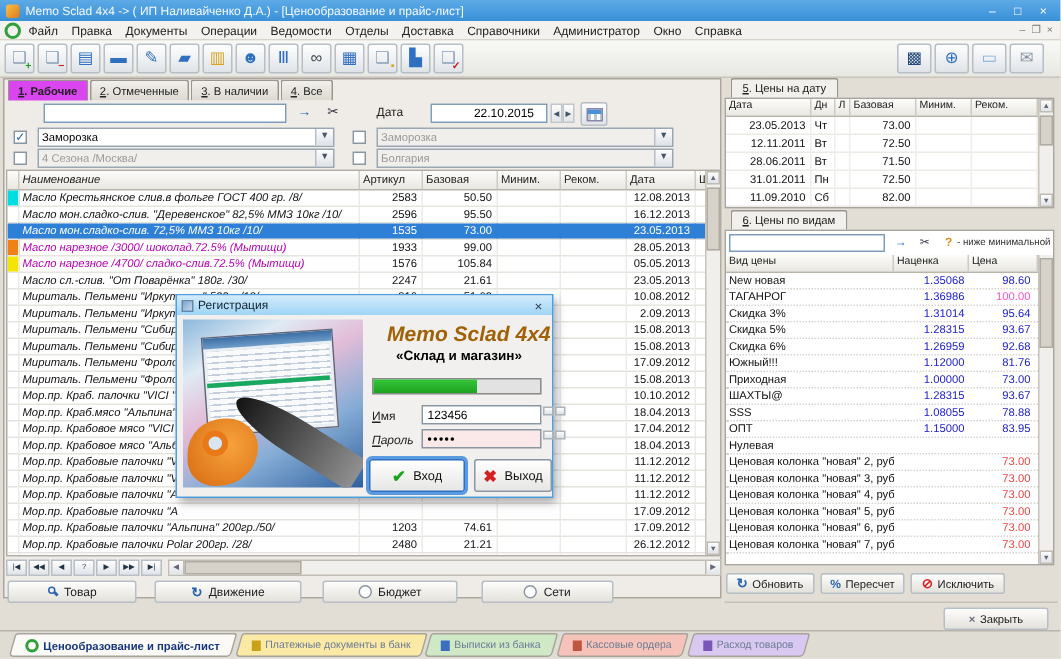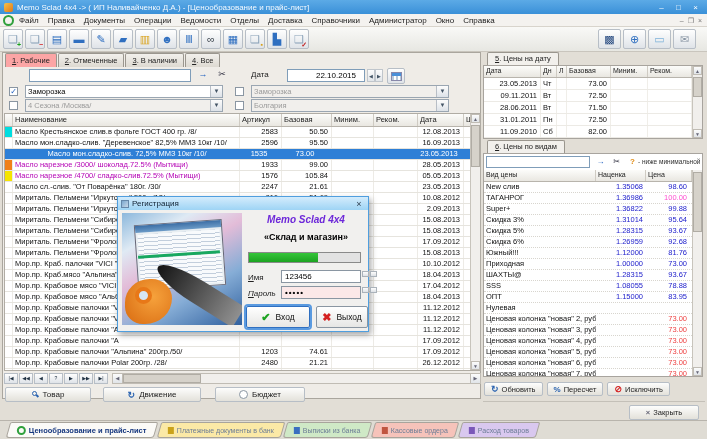--- a/index.html
+++ b/index.html
@@ -21,45 +21,45 @@
   .toolbar{position:absolute;left:0;top:27px;width:707px;height:25px;background:linear-gradient(#f9f9f7,#e7e7e2);border-bottom:1px solid #c9c5bd;display:flex;align-items:center;padding:0 3px;box-sizing:border-box;}
   .tbtn{position:relative;width:20px;height:20px;margin-right:2px;border:1px solid #b7bec6;border-radius:2px;background:linear-gradient(#fefefe,#dfe3e8);display:flex;align-items:center;justify-content:center;}
   .tbtn .tg{font-size:11px;line-height:18px;}
   .tbtn .tbadge{position:absolute;right:1px;bottom:0;font-size:7px;font-weight:bold;line-height:7px;}
   #tb-right{margin-left:auto;margin-right:6px;display:flex;}
   #tb-right .tbtn{width:23px;}
   
   .left-panel{position:absolute;left:2px;top:52px;width:479px;height:347px;background:#efece7;border:1px solid #aaa69e;box-sizing:border-box;}
   .ltabs{display:flex;height:14px;padding-left:2px;}
   .ltab{font-size:7.5px;line-height:13px;padding:0 6px;border:1px solid #9a968e;border-bottom:none;border-radius:2px 2px 0 0;background:linear-gradient(#f2f0ec,#ddd9d1);margin-right:1px;color:#222;white-space:nowrap;}
-  .ltab.active{background:#fca5a5;font-weight:normal;}
+  .ltab.active{background:#d946ef;font-weight:bold;}
   .frow{position:relative;height:18px;}
   .tinput{position:absolute;border:1px solid #7f9db9;background:#fff;font-size:8px;font-family:"Liberation Sans",sans-serif;padding:0 2px;box-sizing:border-box;}
   .flatbtn{position:absolute;font-size:9px;line-height:13px;text-align:center;}
   .lbl{position:absolute;font-size:8px;color:#222;}
   .spin{position:absolute;width:8px;height:13px;font-size:5px;line-height:13px;text-align:center;color:#456;border:1px solid #c0c6cc;background:linear-gradient(#fcfcfc,#e2e6ea);box-sizing:border-box;}
   .calbtn{position:absolute;width:16px;height:14px;border:1px solid #b7bec6;background:linear-gradient(#fefefe,#dfe3e8);border-radius:2px;display:flex;align-items:center;justify-content:center;}
   .ico-cal{width:11px;height:9px;background:linear-gradient(#4a90d9 0 3px,transparent 3px),repeating-linear-gradient(90deg,#b8c8d8 0 2px,#fff 2px 4px);border:1px solid #88a;box-sizing:border-box;}
   .crow{position:relative;height:14px;}
   .cbx{position:absolute;width:9px;height:9px;border:1px solid #8a96a2;background:#fff;font-size:8px;line-height:8px;text-align:center;color:#2060c0;box-sizing:border-box;}
   .combo{position:absolute;height:13px;border:1px solid #9aa6b2;background:#fff;font-size:7.5px;line-height:11px;padding:0 2px;box-sizing:border-box;white-space:nowrap;overflow:hidden;}
   .combo .da{position:absolute;right:0;top:0;bottom:0;width:11px;background:linear-gradient(#fcfcfc,#dde2e8);border-left:1px solid #b8bec6;font-size:6px;line-height:11px;text-align:center;color:#456;}
   .combo.dis{background:#f1efec;color:#9a9a9a;}
   
   .mtable{position:absolute;left:1px;top:60px;width:477px;height:258px;background:#fff;border:1px solid #b0aca4;box-sizing:border-box;overflow:hidden;}
   .mhead{display:flex;height:12px;background:linear-gradient(#fcfcfa,#e9e7e1);border-bottom:1px solid #b8b4ac;font-size:7.5px;color:#222;}
   .mhead span{border-right:1px solid #cfcbc3;padding-left:2px;line-height:11px;box-sizing:border-box;white-space:nowrap;overflow:hidden;}
   .trow{display:flex;height:10px;font-size:7.5px;line-height:10px;border-bottom:1px solid #e6e4de;color:#111;}
   .trow span{border-right:1px solid #edebe6;box-sizing:border-box;white-space:nowrap;overflow:hidden;padding-left:2px;}
   .trow .num{text-align:right;padding-right:3px;padding-left:0;}
   .trow.sel{background:#2e7fd6;color:#fff;}
-  .trow.sel span{border-right-color:#2e7fd6;text-align:center;}
+  .trow.sel span{border-right-color:#2e7fd6;}
   .trow .mag{color:#b400b4;}
   .w-mark{width:8px;padding:0!important;}
-  .w-name{width:227px;}
+  .w-name{width:227px;font-style:italic;}
   .w-art{width:42px;}
   .w-base{width:50px;}
   .w-min{width:42px;}
   .w-rec{width:44px;}
   .w-date{width:46px;}
   .w-sht{width:8px;}
   .vscroll{position:absolute;right:0;top:0;bottom:0;width:10px;background:#f1efec;border-left:1px solid #c8c4bc;box-sizing:border-box;}
   .vscroll .ar{display:block;height:9px;font-size:5px;line-height:9px;text-align:center;color:#667;background:linear-gradient(#fcfcfc,#e0e4e8);border:1px solid #c0bcb4;box-sizing:border-box;}
   .vscroll .ar.dn{position:absolute;bottom:0;left:0;right:0;}
   .vscroll .thumb{position:absolute;left:0;right:0;background:#d6d2ca;border:1px solid #b0aca4;box-sizing:border-box;}
@@ -116,21 +116,21 @@
   .dlg-close{width:12px;text-align:center;color:#345;font-size:9px;}
   .dlg-body{position:relative;height:121px;}
   .promo{position:absolute;left:4px;top:3px;width:120px;height:112px;overflow:hidden;background:linear-gradient(150deg,#8cb8dc 0%,#dfeaf4 22%,#e3bcd8 42%,#86add6 68%,#30609e 100%);}
   .pwin{position:absolute;left:14px;top:9px;width:86px;height:64px;background:#e8eef2;border:1px solid #667;transform:rotate(-4deg);}
   .pwin::before{content:"";position:absolute;left:0;top:0;right:0;height:7px;background:linear-gradient(#3c6ea5,#6d9cc8);}
   .pwin::after{content:"";position:absolute;left:2px;top:9px;right:2px;bottom:2px;background:repeating-linear-gradient(#f8fafc 0 3px,#c2cedc 3px 4px);}
   .pgreen{position:absolute;left:16px;top:40px;width:82px;height:3px;background:#18a860;transform:rotate(-4deg);z-index:2;}
   .pcone{position:absolute;left:36px;top:42px;width:95px;height:24px;background:linear-gradient(90deg,#141414,#909090);border-radius:50% 2px 2px 50%/50% 2px 2px 50%;transform:rotate(32deg);transform-origin:left center;z-index:3;}
   .phand{position:absolute;left:3px;bottom:1px;width:47px;height:45px;background:radial-gradient(circle at 60% 40%,#f6a23c,#d86a10);border-radius:55% 45% 60% 40%;z-index:4;}
   .phand::after{content:"";position:absolute;left:10px;top:8px;width:17px;height:17px;border:4px solid #e87818;border-radius:50%;background:#d7e6f2;box-sizing:border-box;}
-  .dlg-product{position:absolute;left:127px;top:4px;width:122px;text-align:center;font-size:10px;font-weight:bold;font-style:italic;color:#6d28d9;white-space:nowrap;}
+  .dlg-product{position:absolute;left:127px;top:4px;width:122px;text-align:right;font-size:14px;font-weight:bold;font-style:italic;color:#a16207;white-space:nowrap;}
   .dlg-sub{position:absolute;left:127px;top:22px;width:122px;text-align:center;font-size:9px;font-weight:600;color:#000;}
   .pg{position:absolute;left:130px;top:42px;width:113px;height:11px;border:1px solid #8a8a8a;background:#e2e2e2;box-sizing:border-box;}
   .pg-fill{height:100%;background:linear-gradient(#35c53a,#1ca321);}
   .dlg-lbl{position:absolute;font-size:8px;color:#222;}
   .dlg-input{position:absolute;width:80px;height:13px;border:1px solid #8a96a2;background:#fff;font-size:8px;font-family:"Liberation Sans",sans-serif;padding:0 3px;box-sizing:border-box;}
   .dlg-input.pwd{background:#fbe8e8;letter-spacing:1px;font-weight:bold;}
   .kbgrid{position:absolute;left:244px;width:16px;display:flex;flex-wrap:wrap;gap:1px;}
   .kbtn{width:7px;height:6px;border:1px solid #aab2ba;background:linear-gradient(#fdfdfd,#dde1e6);box-sizing:border-box;}
   .dlg-btn{position:absolute;height:22px;border:1px solid #8a96a2;border-radius:2px;background:linear-gradient(#fff,#e6e6e4);font-size:8.5px;display:flex;align-items:center;justify-content:center;gap:5px;color:#111;box-sizing:border-box;}
   .dlg-btn.focus{border:1px solid #2f6fc0;outline:2px solid #5a9ae0;outline-offset:0;}
@@ -295,21 +295,21 @@
             <span class="w-date num">12.08.2013</span>
             <span class="w-sht"></span>
           </div>
           <div class="trow">
             <span class="w-mark" style=""></span>
             <span class="w-name">Масло мон.сладко-слив. "Деревенское" 82,5% ММЗ 10кг /10/</span>
             <span class="w-art num">2596</span>
             <span class="w-base num">95.50</span>
             <span class="w-min num"></span>
             <span class="w-rec num"></span>
-            <span class="w-date num">16.09.2013</span>
+            <span class="w-date num">16.12.2013</span>
             <span class="w-sht"></span>
           </div>
           <div class="trow sel">
             <span class="w-mark" style=""></span>
             <span class="w-name">Масло мон.сладко-слив. 72,5% ММЗ 10кг /10/</span>
             <span class="w-art num">1535</span>
             <span class="w-base num">73.00</span>
             <span class="w-min num"></span>
             <span class="w-rec num"></span>
             <span class="w-date num">23.05.2013</span>
@@ -545,20 +545,24 @@
           <span class="ico-search"></span>
           <span>Товар</span>
         </button>
         <button class="modebtn" style="width:98px;margin-right:14px;">
           <span style="color:#2a63b0;font-weight:bold;font-size:9px;">↻</span>
           <span>Движение</span>
         </button>
         <button class="modebtn" style="width:90px;margin-right:16px;">
           <span class="radio"></span>
           <span>Бюджет</span>
+        </button>
+        <button class="modebtn" style="width:88px;margin-right:0px;">
+          <span class="radio"></span>
+          <span>Сети</span>
         </button>
       </div>
   </div>
 
   <div class="right-panel">
     <span class="rtab" style="top:0;" id="tab-date-prices"><u>5</u>. Цены на дату</span>
     <div class="rbox" style="top:13px;height:74px;">
       <div class="rhead" id="dp-head">
           <span class="r1-date" style="text-align:left;">Дата</span>
           <span class="r1-dn" style="text-align:left;">Дн</span>
@@ -570,21 +574,21 @@
       <div id="dp-rows">
           <div class="rrow">
             <span class="r1-date">23.05.2013</span>
             <span class="r1-dn">Чт</span>
             <span class="r1-l"></span>
             <span class="r1-base">73.00</span>
             <span class="r1-min"></span>
             <span class="r1-rec"></span>
           </div>
           <div class="rrow">
-            <span class="r1-date">09.11.2011</span>
+            <span class="r1-date">12.11.2011</span>
             <span class="r1-dn">Вт</span>
             <span class="r1-l"></span>
             <span class="r1-base">72.50</span>
             <span class="r1-min"></span>
             <span class="r1-rec"></span>
           </div>
           <div class="rrow">
             <span class="r1-date">28.06.2011</span>
             <span class="r1-dn">Вт</span>
             <span class="r1-l"></span>
@@ -625,33 +629,28 @@
         <span class="lbl" style="left:146px;top:3px;color:#e08a10;font-weight:bold;">?</span>
         <span class="lbl" style="left:154px;top:4px;font-size:6.5px;color:#333;">- ниже минимальной</span>
       </div>
       <div class="rhead" id="tp-head">
           <span class="r2-name" style="text-align:left;color:#222;">Вид цены</span>
           <span class="r2-mk" style="text-align:left;color:#222;">Наценка</span>
           <span class="r2-p" style="text-align:left;color:#222;">Цена</span>
         </div>
       <div id="tp-rows">
           <div class="prow">
-            <span class="r2-name">New слив</span>
+            <span class="r2-name">New новая</span>
             <span class="r2-mk">1.35068</span>
             <span class="r2-p">98.60</span>
           </div>
           <div class="prow">
             <span class="r2-name">ТАГАНРОГ</span>
             <span class="r2-mk">1.36986</span>
             <span class="r2-p pink">100.00</span>
-          </div>
-          <div class="prow">
-            <span class="r2-name">Super+</span>
-            <span class="r2-mk">1.36822</span>
-            <span class="r2-p">99.88</span>
           </div>
           <div class="prow">
             <span class="r2-name">Скидка 3%</span>
             <span class="r2-mk">1.31014</span>
             <span class="r2-p">95.64</span>
           </div>
           <div class="prow">
             <span class="r2-name">Скидка 5%</span>
             <span class="r2-mk">1.28315</span>
             <span class="r2-p">93.67</span>

